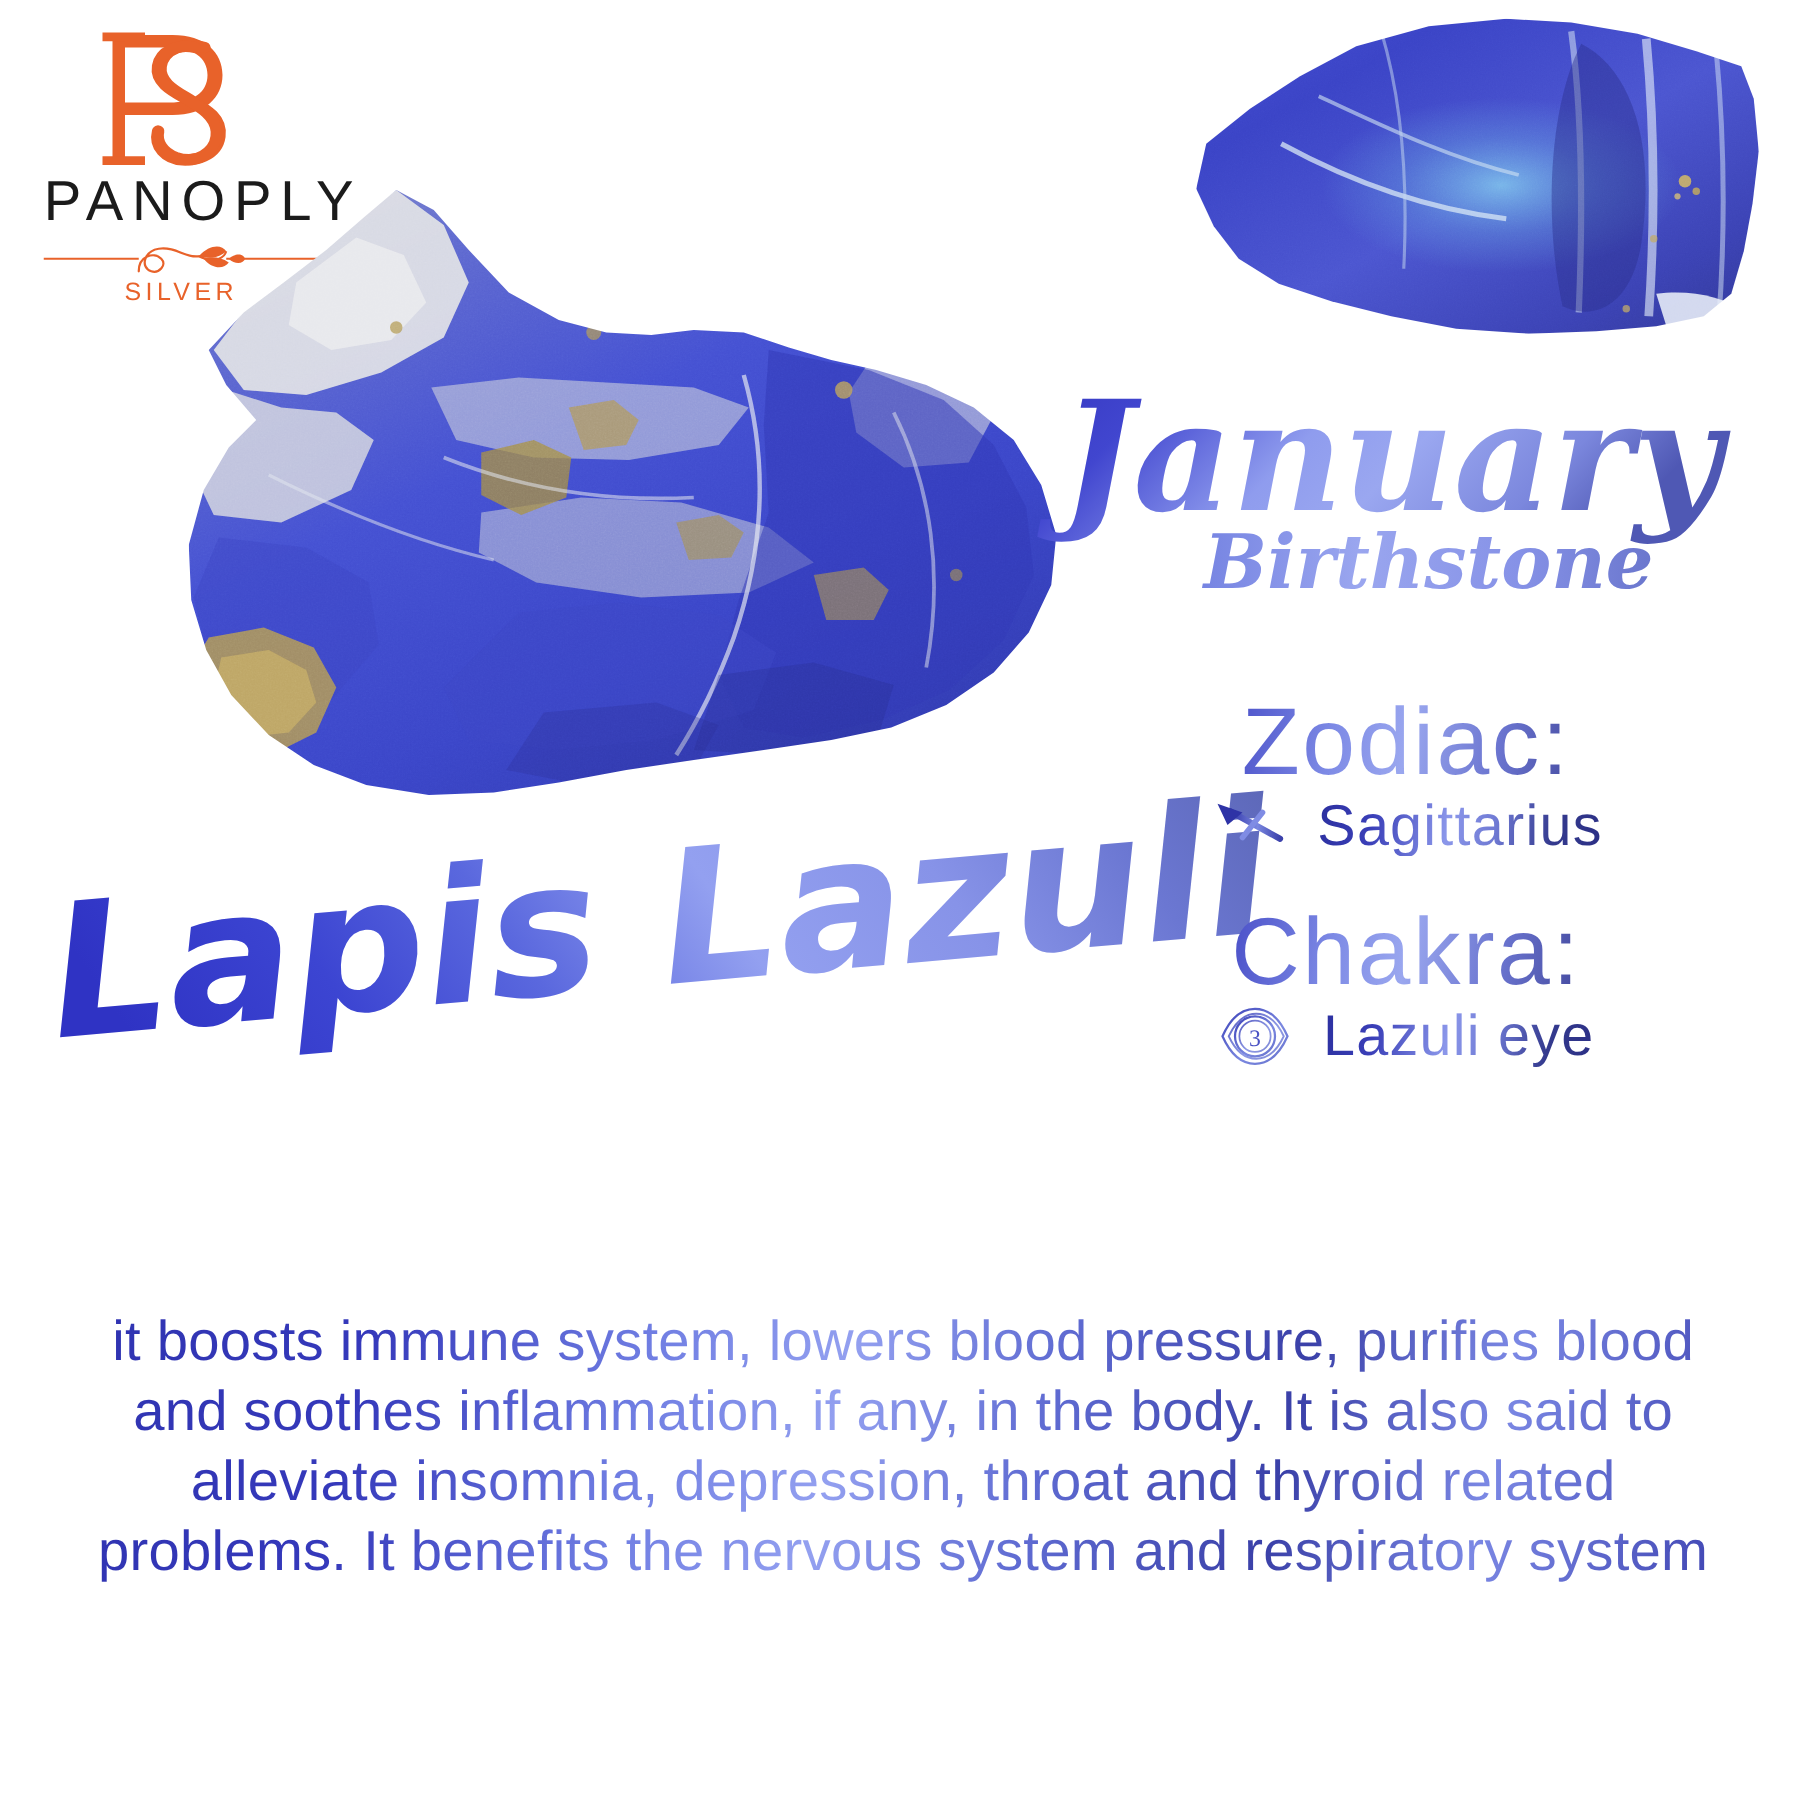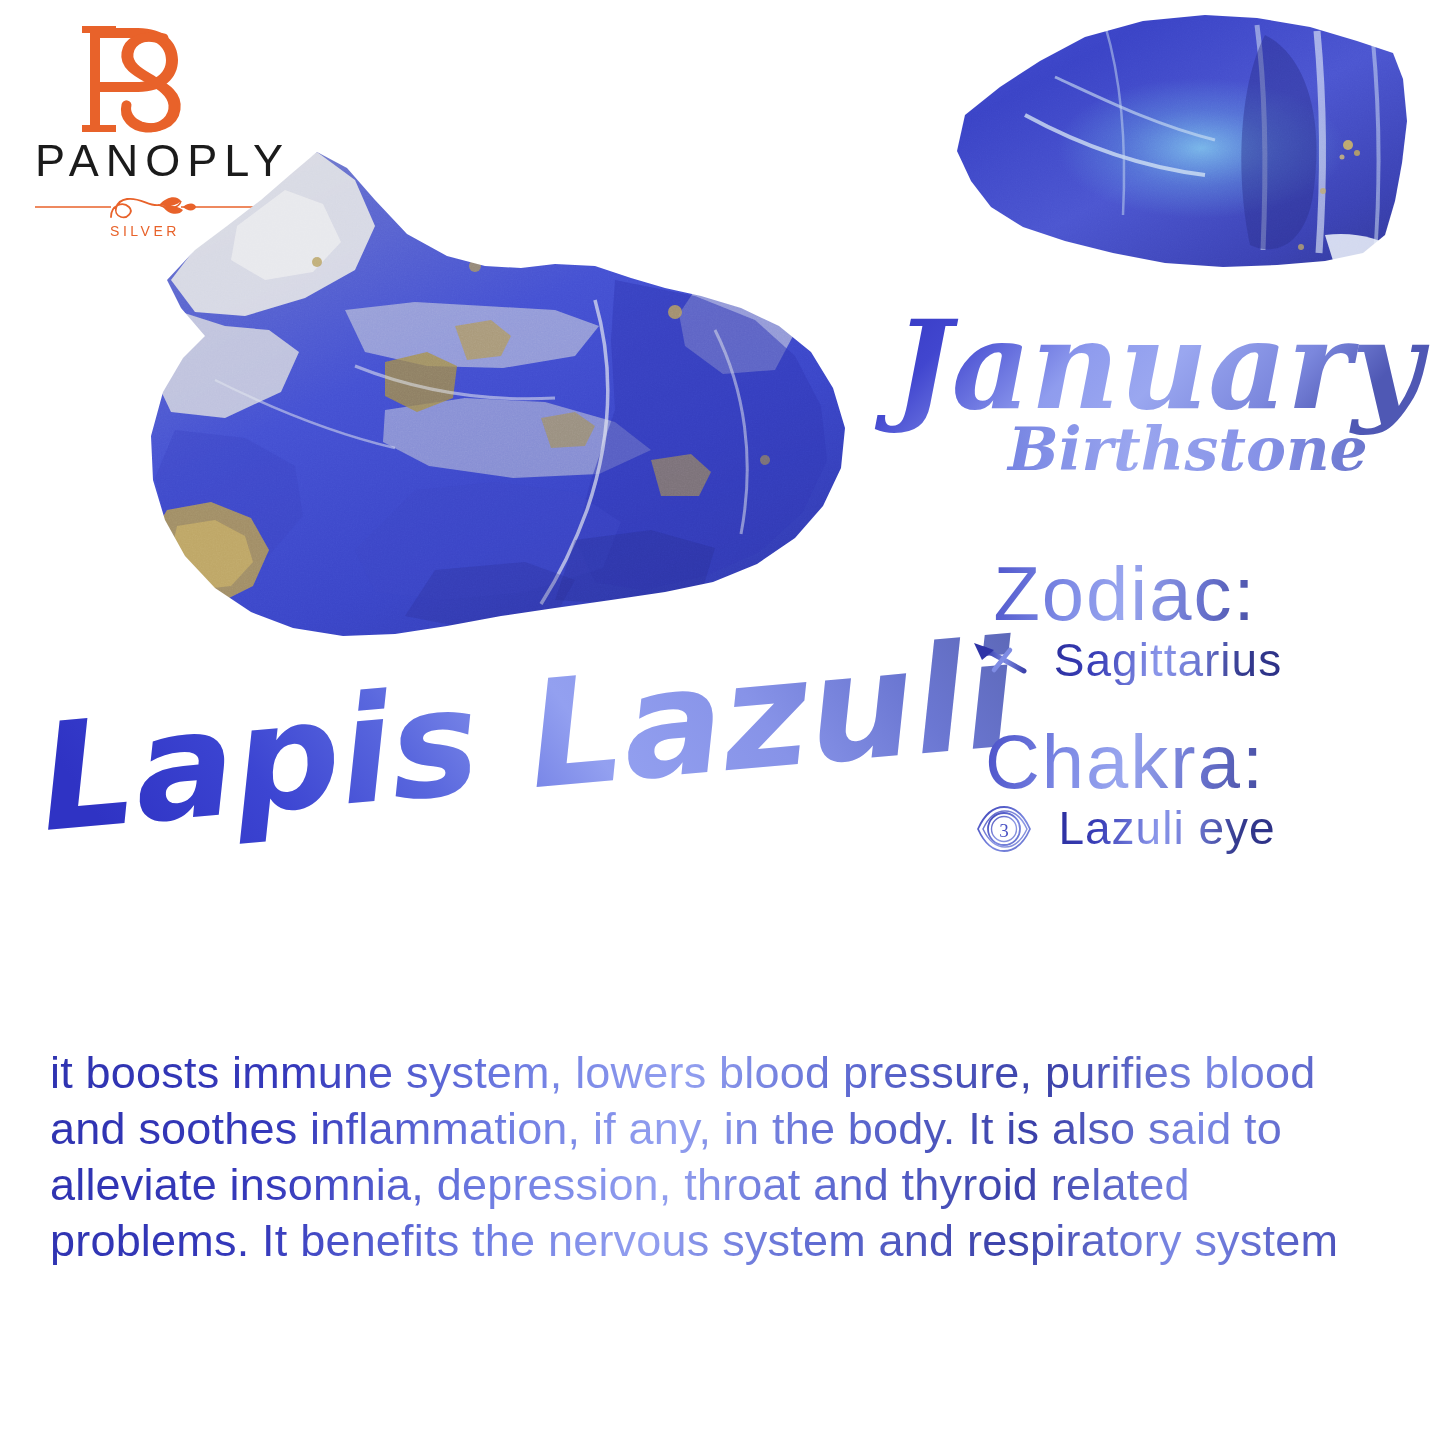--- a/index.html
+++ b/index.html
@@ -15,42 +15,42 @@
   .logo{position:absolute;left:30px;top:14px;width:230px;text-align:center;}
   .logo-mark{width:170px;height:130px;margin:0 auto;display:block;}
   .logo-word{
     font-family:"Liberation Sans", sans-serif;
     font-size:45px;letter-spacing:7px;color:#1b1b1b;font-weight:400;
     line-height:1;margin-top:-6px;padding-left:5px;
   }
   .logo-flourish{width:224px;height:38px;display:block;margin:4px auto 0;}
   .logo-sub{
     font-family:"Liberation Sans", sans-serif;
-    font-size:14px;letter-spacing:3.5px;color:#E8622A;margin-top:-2px;
+    font-size:20px;letter-spacing:3.5px;color:#E8622A;margin-top:-2px;
   }
 
   
   .stone{position:absolute;}
   .stone svg{display:block;}
   #stone-main{left:55px;top:130px;width:810px;height:545px;}
   #stone-top{left:905px;top:-5px;width:520px;height:285px;}
 
   
   .script-wrap{position:absolute;}
   .script-svg{display:block;overflow:visible;}
   .script-text{
     font-family:"DejaVu Serif", serif;
     font-style:italic;font-weight:700;
   }
   .brush-text{
     font-family:"DejaVu Sans", sans-serif;
     font-style:italic;font-weight:700;
   }
 
-  #january-block{left:886px;top:300px;width:500px;height:200px;}
+  #january-block{left:841px;top:300px;width:500px;height:200px;}
   #lapis-block{left:35px;top:690px;width:890px;height:200px;}
 
   
   .info-col{position:absolute;left:895px;top:555px;width:460px;text-align:center;}
   .info-group{margin-bottom:6px;}
   .info-label{
     font-family:Liberation Sans, sans-serif;
     font-weight:300;font-size:76px;line-height:1.02;letter-spacing:2px;
     background:linear-gradient(100deg,#2f31a8 0%,#3b3fc0 14%,#7f8ce6 38%,#9aa7ef 50%,#6a74cf 66%,#3c4194 84%,#2b2f80 100%);
     -webkit-background-clip:text;background-clip:text;color:transparent;
@@ -65,21 +65,21 @@
     background:linear-gradient(100deg,#2b2f9e 0%,#3a3fb8 20%,#8b97ea 46%,#6f7ad4 62%,#343a8e 82%,#2b2f85 100%);
     -webkit-background-clip:text;background-clip:text;color:transparent;
   }
   .glyph-icon{flex:0 0 auto;display:block;}
 
   #zodiac-group{margin-bottom:38px;}
 
   
   .body-copy{
     position:absolute;left:50px;top:1000px;width:1345px;
-    text-align:left;
+    text-align:center;
     font-family:"Liberation Sans", sans-serif;
     font-weight:300;font-size:45px;line-height:56px;letter-spacing:0.2px;
     background:linear-gradient(102deg,
       #2f33b0 0%, #3539bb 18%, #6f7de2 34%, #93a0f0 46%,
       #5f6bd2 58%, #3a40a8 72%, #7b88e4 84%, #3a3fae 100%);
     -webkit-background-clip:text;background-clip:text;color:transparent;
   }
 </style>
 </head>
 <body>

